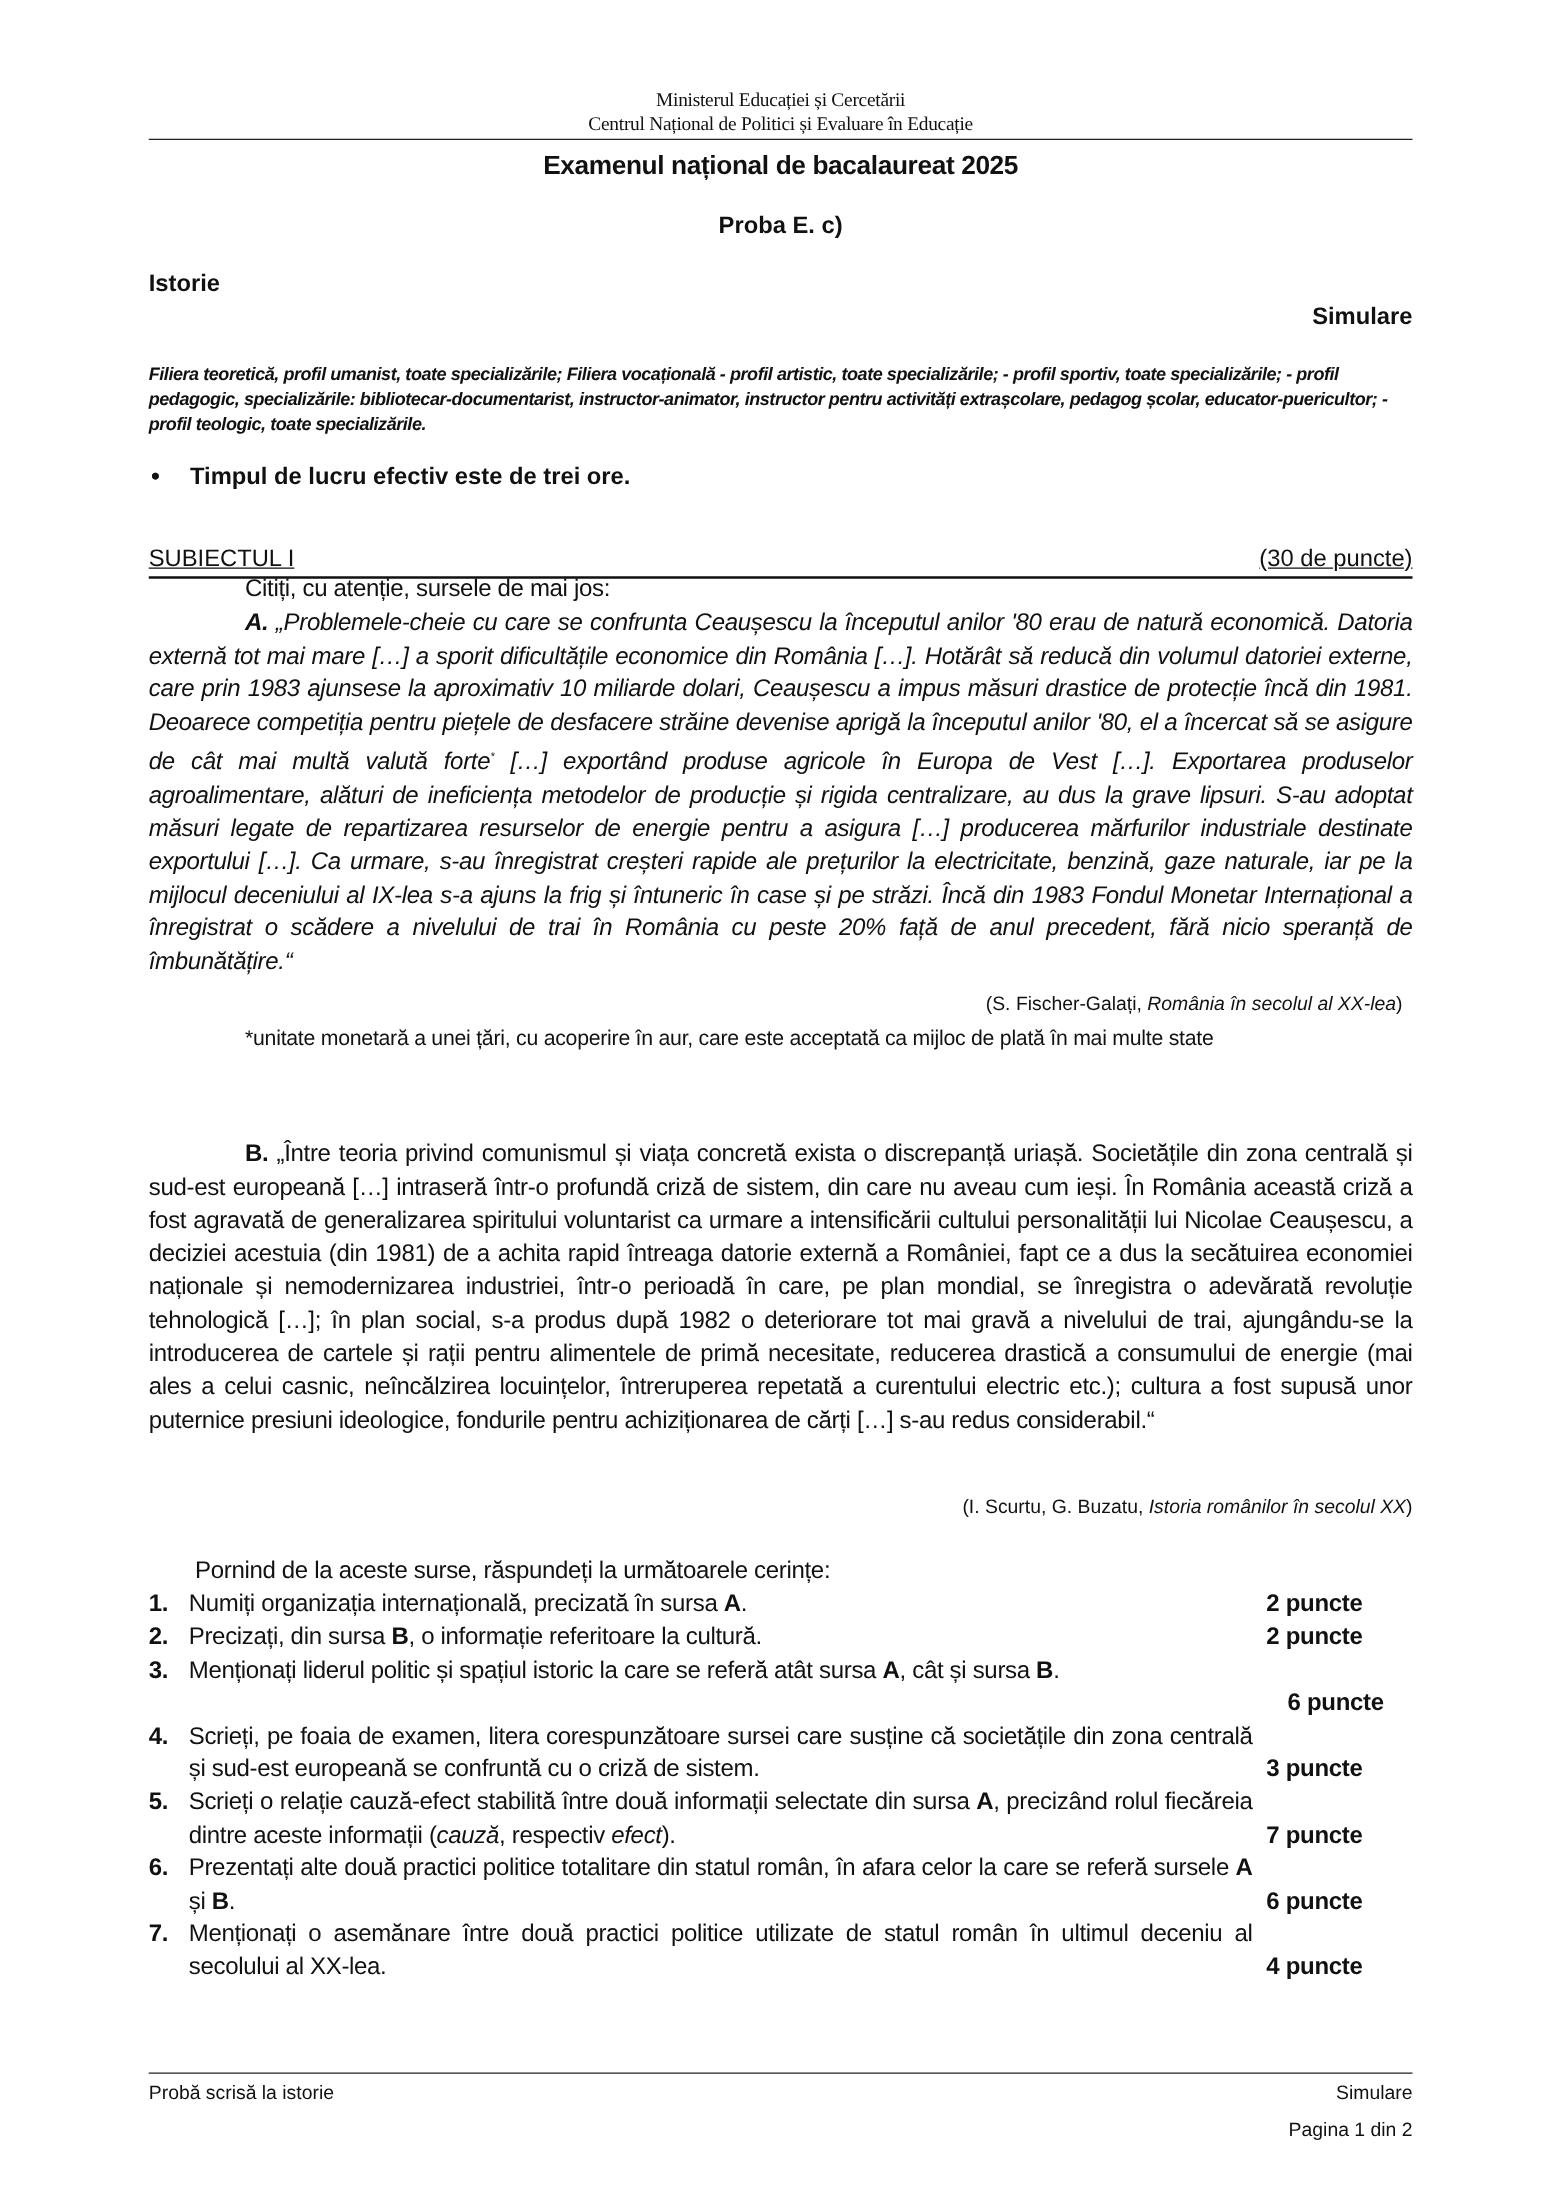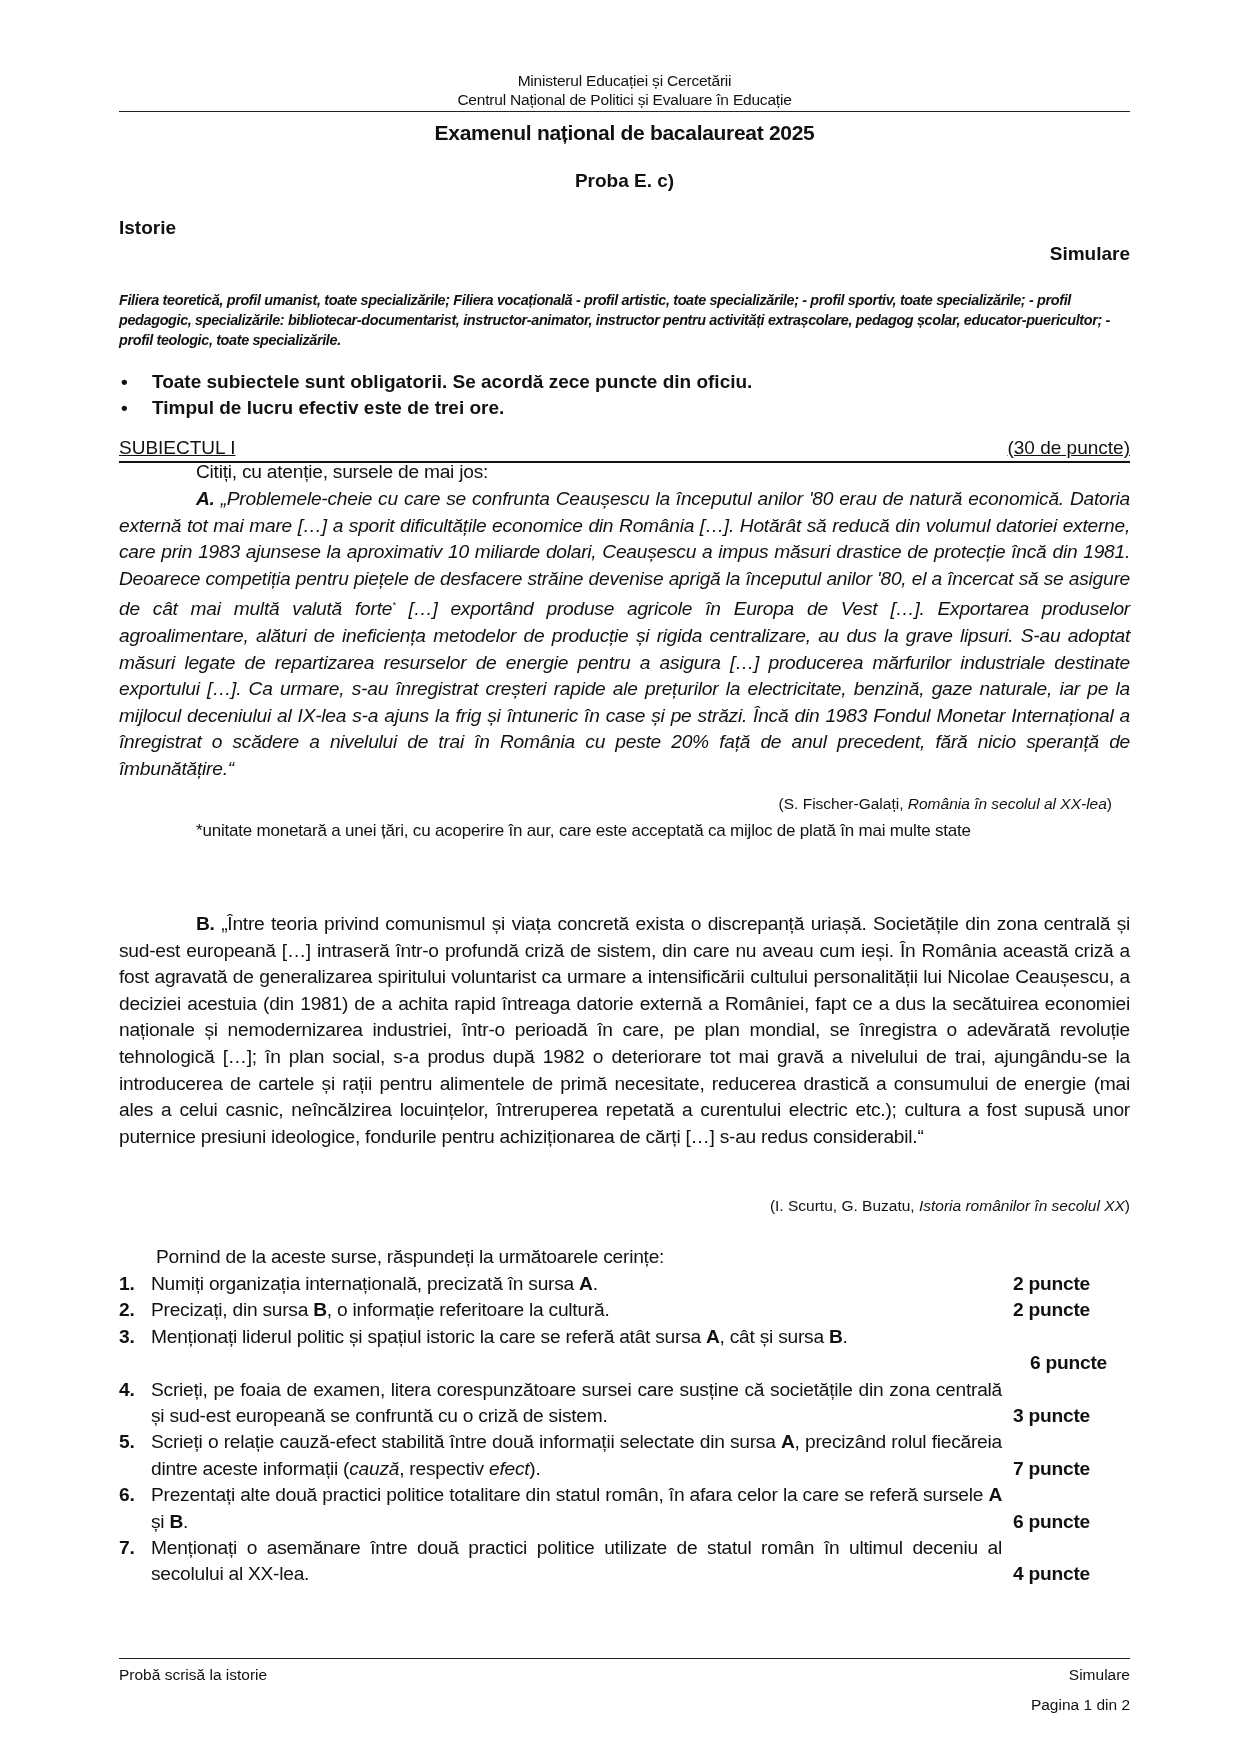--- a/index.html
+++ b/index.html
@@ -1,18 +1,18 @@
 <!DOCTYPE html>
 <html><head>
 <meta charset="utf-8">
 <style>
   html, body { margin: 0; padding: 0; background: #ffffff; }
   body { width: 1241px; height: 1755px; position: relative; font-family: "Liberation Sans", sans-serif; color: #111; overflow: hidden; }
   .page { position: absolute; left: 119px; top: 0; width: 1011px; }
-  .hdr-line { text-align: center; font-size: 15.5px; line-height: 19px; letter-spacing: -0.2px; }
+  .hdr-line { text-align: center; font-size: 15.5px; line-height: 19px; letter-spacing: -0.2px; font-family: Liberation Serif, serif; }
   .hdr-top { position: absolute; top: 71px; left: 0; width: 100%; }
   .rule { position: absolute; left: 0; width: 100%; border-top: 1.3px solid #222; }
   .title { position: absolute; top: 121px; left: 0; width: 100%; text-align: center; font-weight: bold; font-size: 21px; letter-spacing: -0.3px; }
   .proba { position: absolute; top: 170px; left: 0; width: 100%; text-align: center; font-weight: bold; font-size: 19px; }
   .istorie { position: absolute; top: 217px; left: 0; width: 100%; text-align: left; font-weight: bold; font-size: 19px; }
   .simulare-top { position: absolute; top: 243px; right: 0; font-weight: bold; font-size: 19px; }
   .filiera { position: absolute; top: 290px; left: 0; width: 100%; font-style: italic; font-weight: bold; font-size: 14.4px; line-height: 20px; letter-spacing: -0.35px; }
   .bullets { position: absolute; top: 369px; left: 0; width: 100%; margin: 0; padding: 0; list-style: none; font-weight: bold; font-size: 19px; line-height: 25.5px; }
   .bullets li { position: relative; padding-left: 33px; }
   .bullets li .dot { position: absolute; left: 2px; top: 0; }
@@ -54,35 +54,35 @@
   <div class="rule" style="top:111px;"></div>
 
   <div class="title">Examenul național de bacalaureat 2025</div>
   <div class="proba">Proba E. c)</div>
   <div class="istorie">Istorie</div>
   <div class="simulare-top">Simulare</div>
 
   <div class="filiera">Filiera teoretică, profil umanist, toate specializările; Filiera vocațională - profil artistic, toate specializările; - profil sportiv, toate specializările; - profil pedagogic, specializările: bibliotecar-documentarist, instructor-animator, instructor pentru activități extrașcolare, pedagog școlar, educator-puericultor; - profil teologic, toate specializările.</div>
 
   <ul class="bullets">
-    <li><span class="dot">•</span><span>Toate subiectele sunt obligatorii. Se acordă zece puncte din oficiu.</span></li>
+    <li><span class="dot">•</span></li>
     <li><span class="dot">•</span><span>Timpul de lucru efectiv este de trei ore.</span></li>
   </ul>
 
   <div class="subj">
     <span class="l">SUBIECTUL I</span>
     <span class="r">(30 de puncte)</span>
   </div>
 
   <div class="body ind intro">Citiți, cu atenție, sursele de mai jos:</div>
 
   <div class="body srcA">
     <p class="ind"><b>A.</b><span> „Problemele-cheie cu care se confrunta Ceaușescu la începutul anilor '80 erau de natură economică. Datoria externă tot mai mare […] a sporit dificultățile economice din România […]. Hotărât să reducă din volumul datoriei externe, care prin 1983 ajunsese la aproximativ 10 miliarde dolari, Ceaușescu a impus măsuri drastice de protecție încă din 1981. Deoarece competiția pentru piețele de desfacere străine devenise aprigă la începutul anilor '80, el a încercat să se asigure de cât mai multă valută forte</span><sup>*</sup><span> […] exportând produse agricole în Europa de Vest […]. Exportarea produselor agroalimentare, alături de ineficiența metodelor de producție și rigida centralizare, au dus la grave lipsuri. S-au adoptat măsuri legate de repartizarea resurselor de energie pentru a asigura […] producerea mărfurilor industriale destinate exportului […]. Ca urmare, s-au înregistrat creșteri rapide ale prețurilor la electricitate, benzină, gaze naturale, iar pe la mijlocul deceniului al IX-lea s-a ajuns la frig și întuneric în case și pe străzi. Încă din 1983 Fondul Monetar Internațional a înregistrat o scădere a nivelului de trai în România cu peste 20% față de anul precedent, fără nicio speranță de îmbunătățire.“</span></p>
   </div>
-  <div class="cite" style="position:absolute; top:795px; right:18px;"><span>(S. Fischer-Galați, </span><i>România în secolul al XX-lea</i><span>)</span></div>
+  <div class="cite" style="position:absolute; top:795px; right:8px;"><span>(S. Fischer-Galați, </span><i>România în secolul al XX-lea</i><span>)</span></div>
 
   <div class="foot">*unitate monetară a unei țări, cu acoperire în aur, care este acceptată ca mijloc de plată în mai multe state</div>
 
   <div class="body srcB">
     <p class="ind"><b>B.</b><span> „Între teoria privind comunismul și viața concretă exista o discrepanță uriașă. Societățile din zona centrală și sud-est europeană […] intraseră într-o profundă criză de sistem, din care nu aveau cum ieși. În România această criză a fost agravată de generalizarea spiritului voluntarist ca urmare a intensificării cultului personalității lui Nicolae Ceaușescu, a deciziei acestuia (din 1981) de a achita rapid întreaga datorie externă a României, fapt ce a dus la secătuirea economiei naționale și nemodernizarea industriei, într-o perioadă în care, pe plan mondial, se înregistra o adevărată revoluție tehnologică […]; în plan social, s-a produs după 1982 o deteriorare tot mai gravă a nivelului de trai, ajungându-se la introducerea de cartele și rații pentru alimentele de primă necesitate, reducerea drastică a consumului de energie (mai ales a celui casnic, neîncălzirea locuințelor, întreruperea repetată a curentului electric etc.); cultura a fost supusă unor puternice presiuni ideologice, fondurile pentru achiziționarea de cărți […] s-au redus considerabil.“</span></p>
   </div>
   <div class="citeB"><span>(I. Scurtu, G. Buzatu, </span><i>Istoria românilor în secolul XX</i><span>)</span></div>
 
   <div class="task-intro">Pornind de la aceste surse, răspundeți la următoarele cerințe:</div>
 

